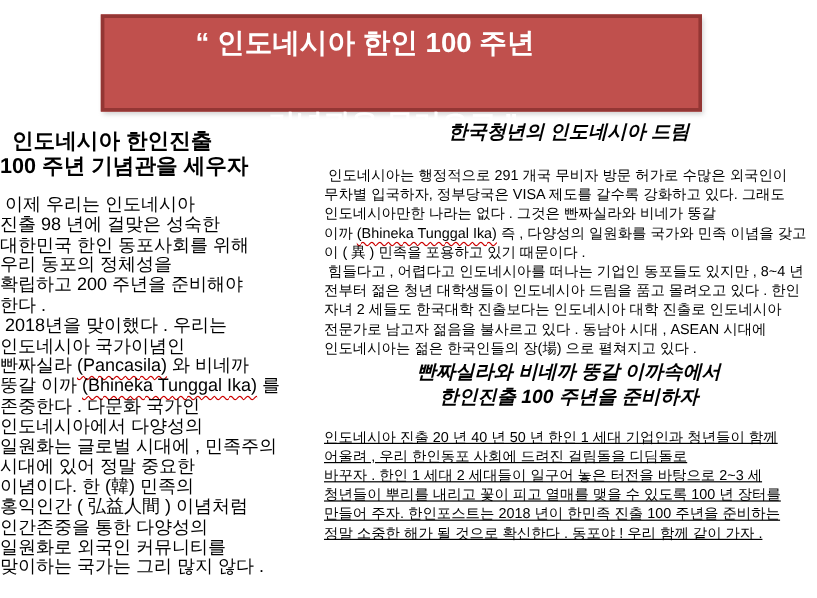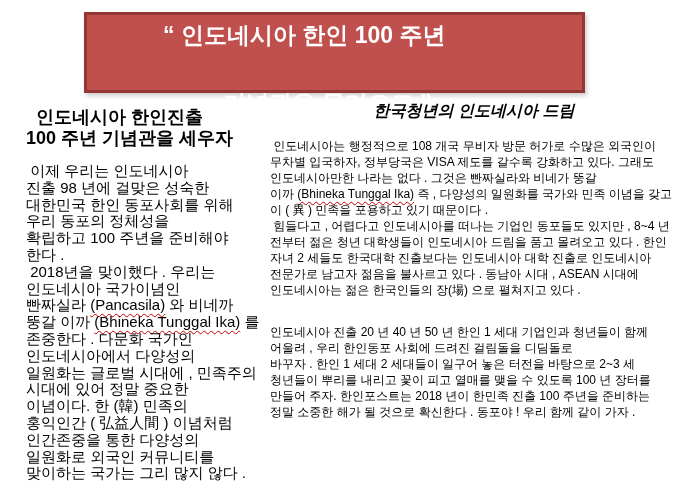--- a/index.html
+++ b/index.html
@@ -41,21 +41,21 @@
     white-space: pre;
   }
   .title-suffix {
     font-size: 16px;
     white-space: pre;
   }
 
   
   .left-col {
     position: absolute;
-    left: 26px; top: 107px;
+    left: 0; top: 107px;
     width: 262px;
   }
   .left-heading {
     font-size: 18px;
     font-weight: bold;
     line-height: 21px;
     white-space: pre;
   }
   .left-body {
     margin-top: 14px;
@@ -77,21 +77,21 @@
     line-height: 21px;
     white-space: pre;
     font-style: italic;
   }
   .right-body {
     font-size: 12px;
     line-height: 16px;
     white-space: pre;
   }
   .right-body-1 { margin-top: 17px; margin-bottom: 2px; }
-  .right-body-2 { margin-top: 26px; }
+  .right-body-2 { margin-top: 14px; text-decoration: underline; }
 
   
   .spellcheck {
     text-decoration-line: underline;
     text-decoration-style: wavy;
     text-decoration-color: #cc0000;
     text-decoration-thickness: 1px;
     text-underline-offset: 3px;
     margin-top: 21px;
   }
@@ -108,49 +108,51 @@
     </div>
   </div>
 
   <div class="left-col">
     <div class="left-heading">  인도네시아 한인진출
 100 주년 기념관을 세우자</div>
     <div class="left-body"><span> 이제 우리는 인도네시아
 진출 98 년에 걸맞은 성숙한
 대한민국 한인 동포사회를 위해
 우리 동포의 정체성을
-확립하고 100 주년을 준비해야
+확립하고 200 주년을 준비해야
 한다 .
  2018년을 맞이했다 . 우리는
 인도네시아 국가이념인
 빤짜실라 </span><span class="spellcheck">(Pancasila)</span><span> 와 비네까
 뚱갈 이까 </span><span class="spellcheck">(Bhineka Tunggal Ika)</span><span> 를
 존중한다 . 다문화 국가인
 인도네시아에서 다양성의
 일원화는 글로벌 시대에 , 민족주의
 시대에 있어 정말 중요한
 이념이다. 한 (韓) 민족의
 홍익인간 ( 弘益人間 ) 이념처럼
 인간존중을 통한 다양성의
 일원화로 외국인 커뮤니티를
 맞이하는 국가는 그리 많지 않다 .</span></div>
   </div>
 
   <div class="right-col">
     <div class="right-heading">한국청년의 인도네시아 드림</div>
-    <div class="right-body right-body-1"><span> 인도네시아는 행정적으로 108 개국 무비자 방문 허가로 수많은 외국인이
+    <div class="right-body right-body-1"><span> 인도네시아는 행정적으로 291 개국 무비자 방문 허가로 수많은 외국인이
 무차별 입국하자, 정부당국은 VISA 제도를 갈수록 강화하고 있다. 그래도
 인도네시아만한 나라는 없다 . 그것은 빤짜실라와 비네가 뚱갈
 이까 </span><span class="spellcheck">(Bhineka Tunggal Ika)</span><span> 즉 , 다양성의 일원화를 국가와 민족 이념을 갖고
 이 ( 異 ) 민족을 포용하고 있기 때문이다 .
  힘들다고 , 어렵다고 인도네시아를 떠나는 기업인 동포들도 있지만 , 8~4 년
 전부터 젊은 청년 대학생들이 인도네시아 드림을 품고 몰려오고 있다 . 한인
 자녀 2 세들도 한국대학 진출보다는 인도네시아 대학 진출로 인도네시아
 전문가로 남고자 젊음을 불사르고 있다 . 동남아 시대 , ASEAN 시대에
 인도네시아는 젊은 한국인들의 장(場) 으로 펼쳐지고 있다 .</span></div>
+    <div class="right-heading">빤짜실라와 비네까 뚱갈 이까속에서
+한인진출 100 주년을 준비하자</div>
     <div class="right-body right-body-2">인도네시아 진출 20 년 40 년 50 년 한인 1 세대 기업인과 청년들이 함께
 어울려 , 우리 한인동포 사회에 드려진 걸림돌을 디딤돌로
 바꾸자 . 한인 1 세대 2 세대들이 일구어 놓은 터전을 바탕으로 2~3 세
 청년들이 뿌리를 내리고 꽃이 피고 열매를 맺을 수 있도록 100 년 장터를
 만들어 주자. 한인포스트는 2018 년이 한민족 진출 100 주년을 준비하는
 정말 소중한 해가 될 것으로 확신한다 . 동포야 ! 우리 함께 같이 가자 .</div>
   </div>
 
 </div>
 

